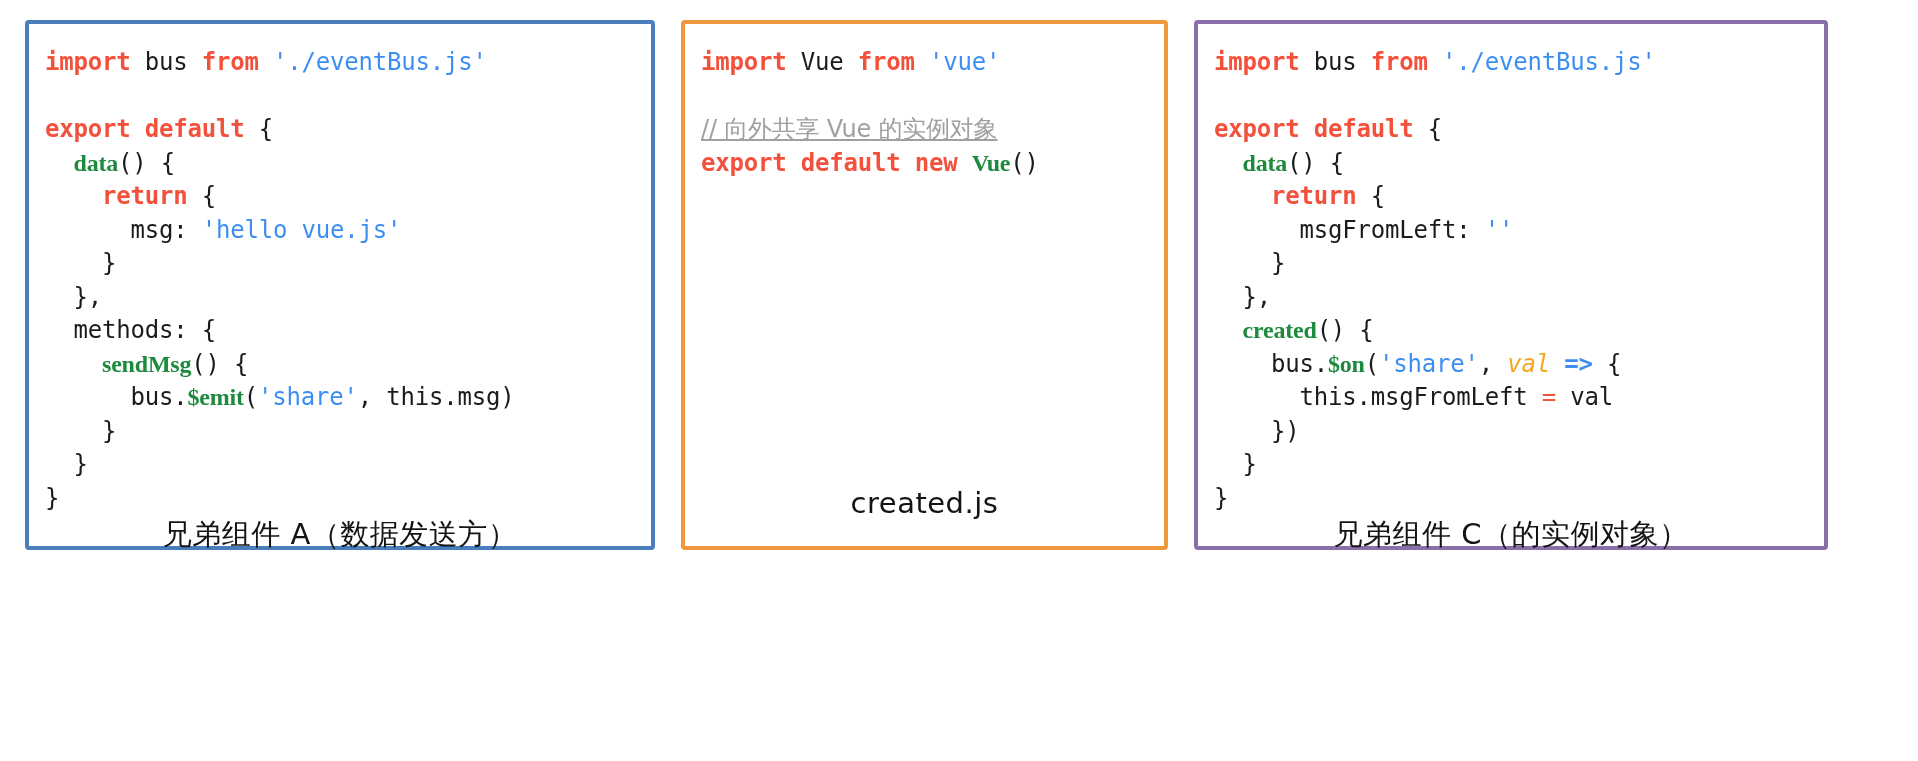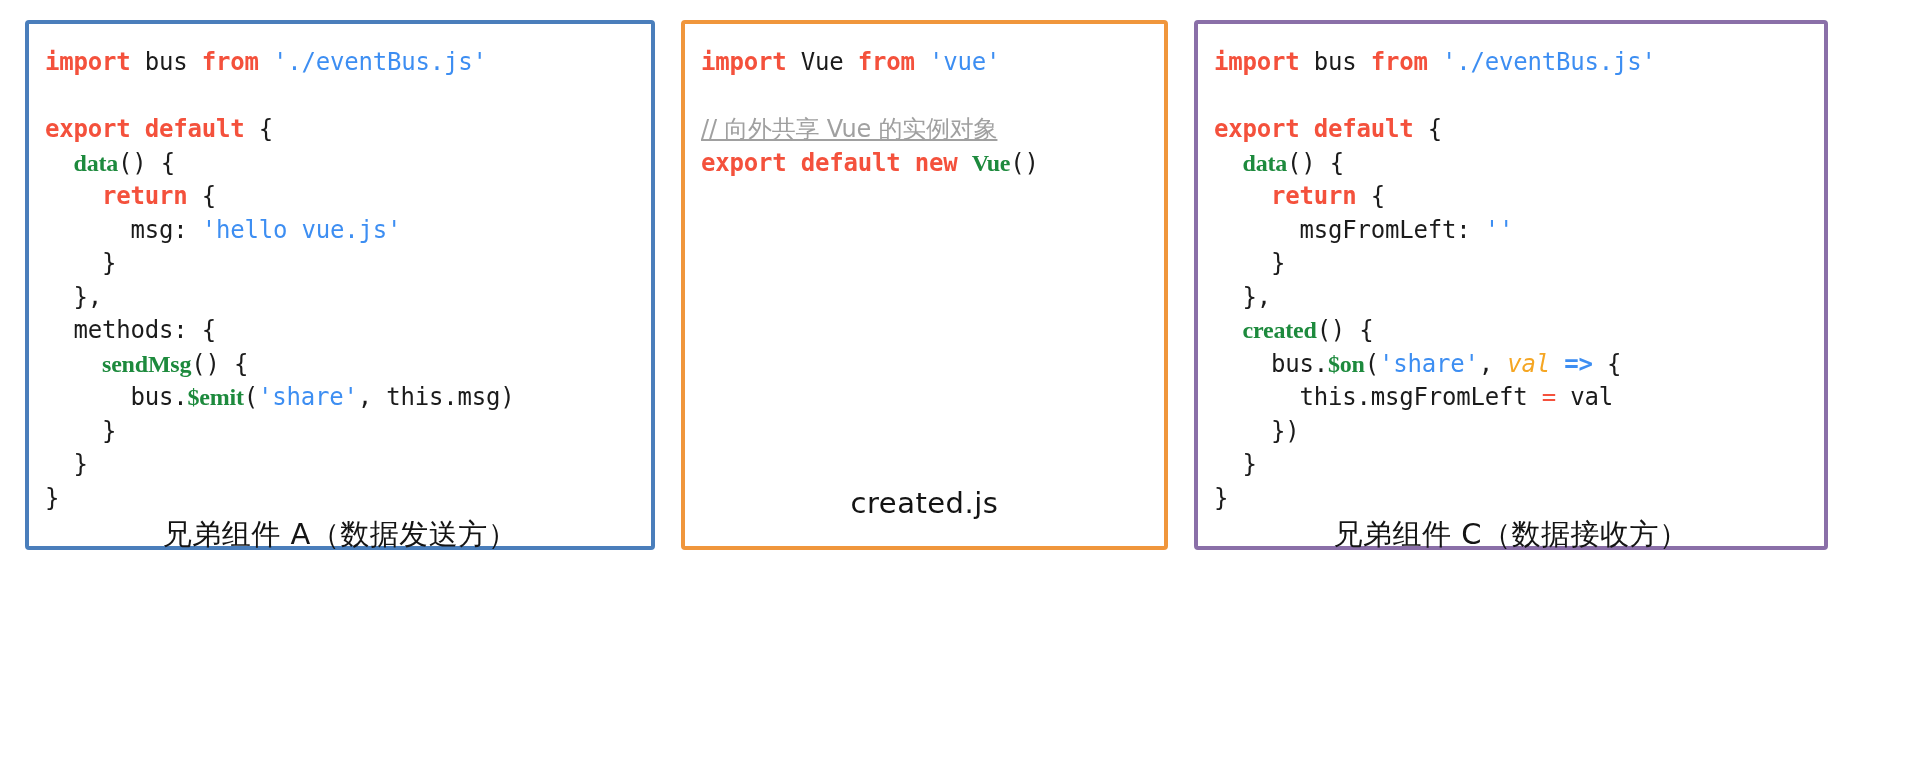--- a/index.html
+++ b/index.html
@@ -80,16 +80,16 @@
     <div class="caption">兄弟组件 A（数据发送方）</div>
   </section>
 
   <section class="panel p-mid">
     <div class="code"><div class="ln"><span class="kw">import</span><span class="pl"> Vue </span><span class="kw">from</span><span class="pl"> </span><span class="str">'vue'</span></div><div class="ln">&nbsp;</div><div class="ln"><span class="cmt cn">// 向外共享 Vue 的实例对象</span></div><div class="ln"><span class="kw">export default new</span><span class="pl"> </span><span class="fn">Vue</span><span class="pl">()</span></div></div>
     <div class="caption">created.js</div>
   </section>
 
   <section class="panel p-right">
     <div class="code"><div class="ln"><span class="kw">import</span><span class="pl"> bus </span><span class="kw">from</span><span class="pl"> </span><span class="str">'./eventBus.js'</span></div><div class="ln">&nbsp;</div><div class="ln"><span class="kw">export default</span><span class="pl"> {</span></div><div class="ln"><span class="pl">  </span><span class="fn">data</span><span class="pl">() {</span></div><div class="ln"><span class="pl">    </span><span class="kw">return</span><span class="pl"> {</span></div><div class="ln"><span class="pl">      msgFromLeft: </span><span class="str">''</span></div><div class="ln"><span class="pl">    }</span></div><div class="ln"><span class="pl">  },</span></div><div class="ln"><span class="pl">  </span><span class="fn">created</span><span class="pl">() {</span></div><div class="ln"><span class="pl">    bus.</span><span class="fn">$on</span><span class="pl">(</span><span class="str">'share'</span><span class="pl">, </span><span class="arg">val</span><span class="pl"> </span><span class="arrow">=&gt;</span><span class="pl"> {</span></div><div class="ln"><span class="pl">      this.msgFromLeft </span><span class="op">=</span><span class="pl"> val</span></div><div class="ln"><span class="pl">    })</span></div><div class="ln"><span class="pl">  }</span></div><div class="ln"><span class="pl">}</span></div></div>
-    <div class="caption">兄弟组件 C（数据接收方）</div>
+    <div class="caption">兄弟组件 C（的实例对象）</div>
   </section>
 
 </div>
 
 </body></html>

